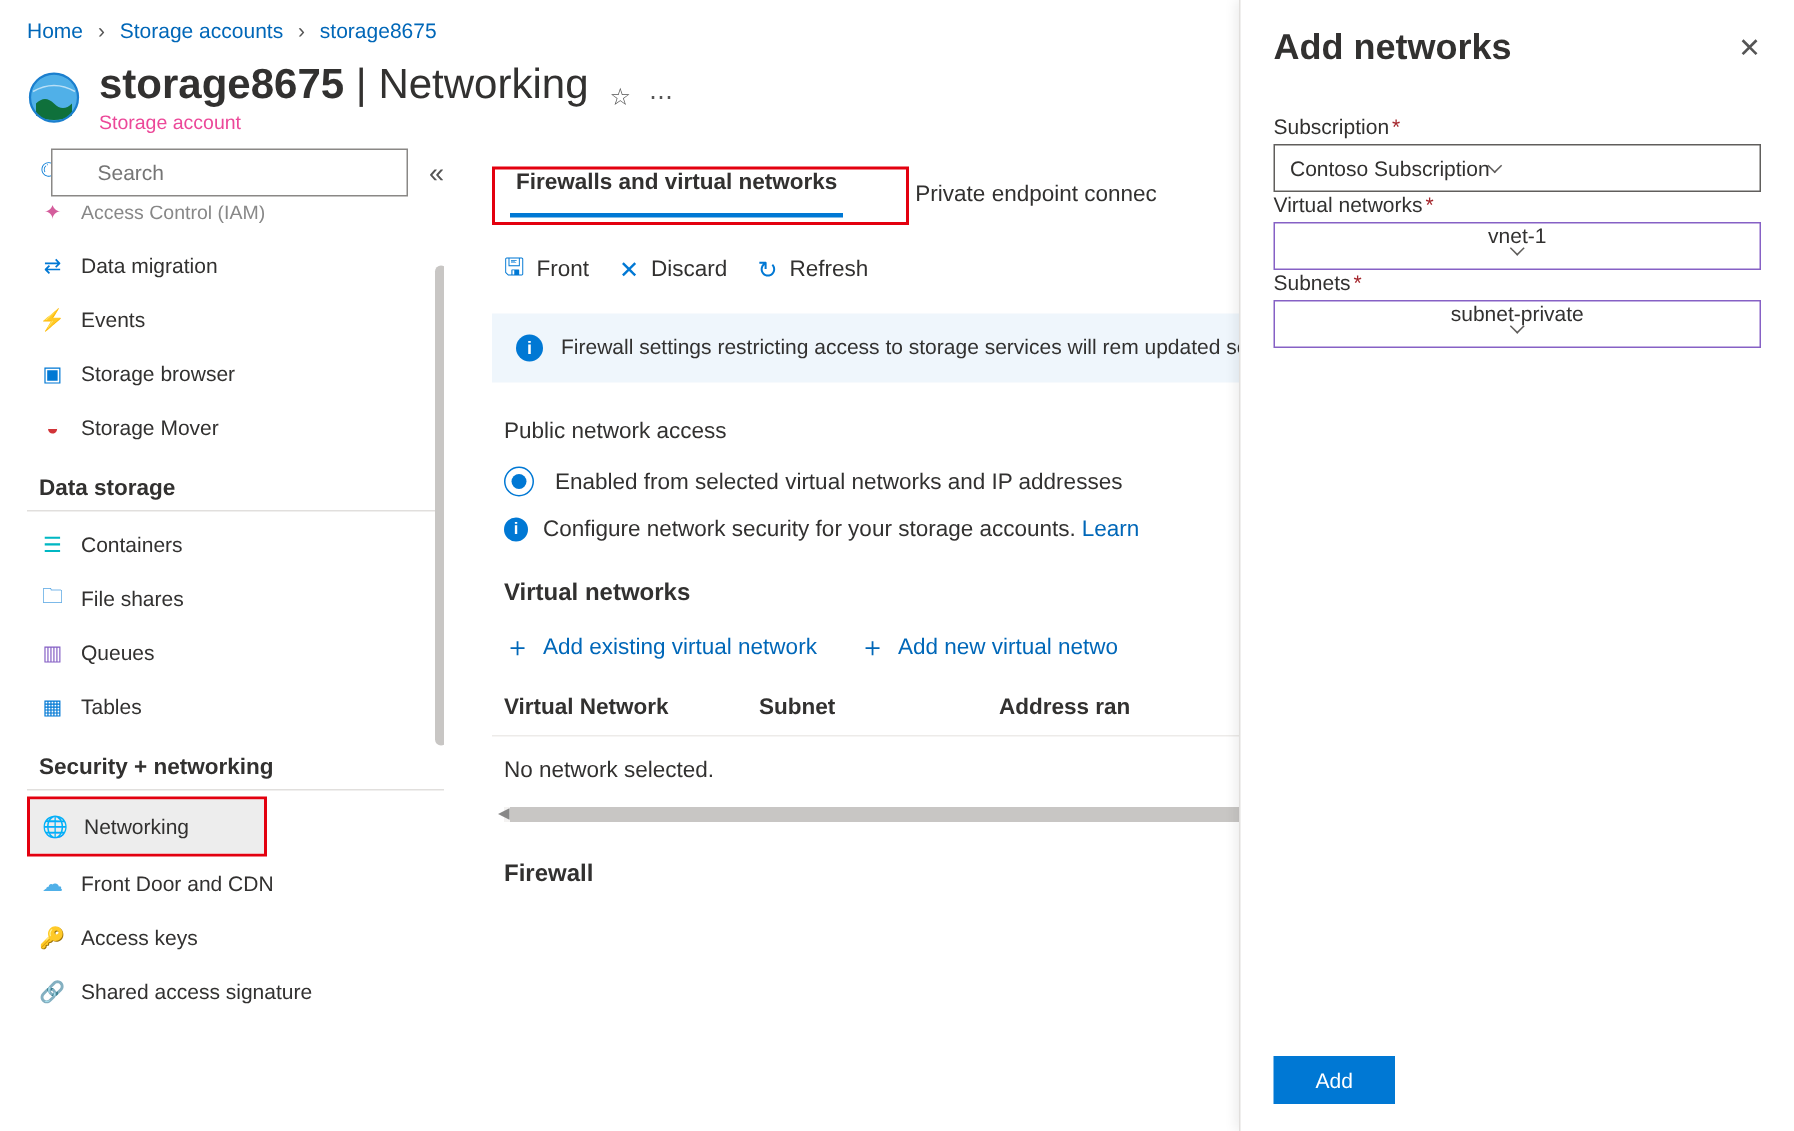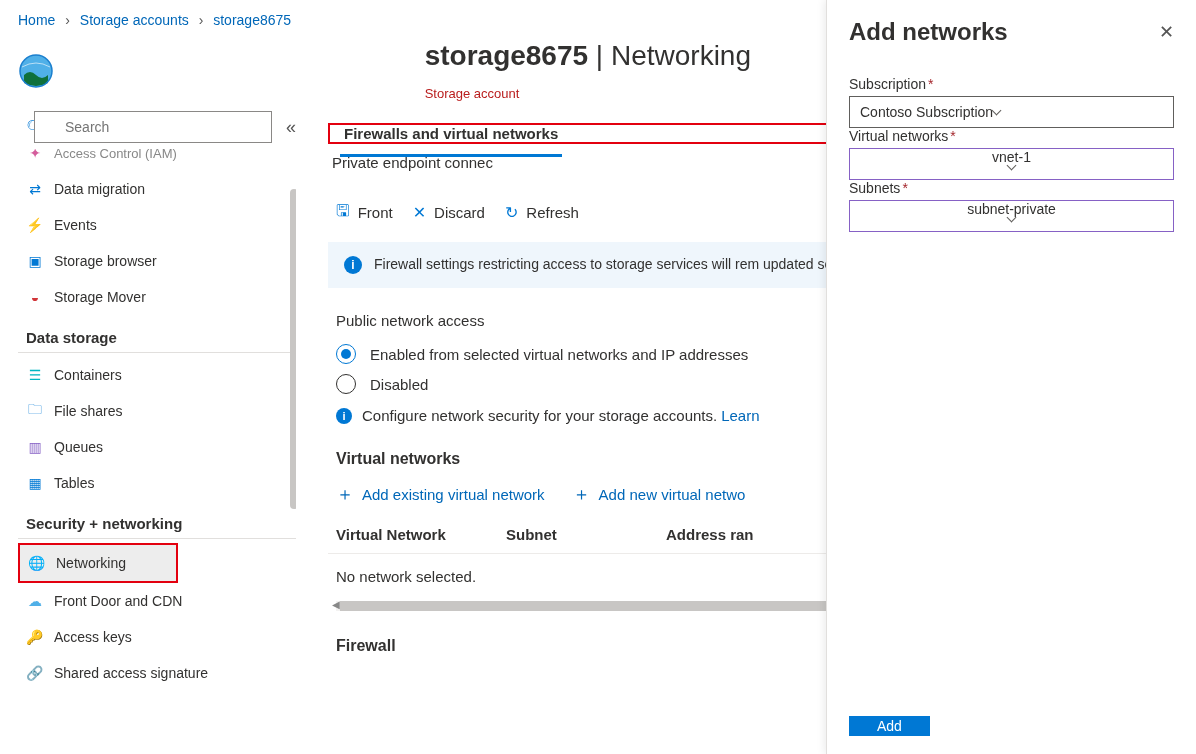--- a/index.html
+++ b/index.html
@@ -4,25 +4,25 @@
 <style>
   * { box-sizing: border-box; margin: 0; padding: 0; font-family: "Segoe UI", Arial, sans-serif; }
   body { font-size: 14px; color: #323130; overflow: hidden; width: 1196px; height: 754px; position: relative; background: #fff;}
   a { color: #0067b8; text-decoration: none; }
 
   
   .breadcrumbs { padding: 12px 18px 8px; font-size: 14px; }
   .breadcrumbs .sep { margin: 0 6px; color: #555; }
 
   
-  .page-head { display: flex; align-items: center; padding: 4px 18px 10px; justify-content: space-between; }
+  .page-head { display: flex; align-items: center; padding: 4px 18px 10px; }
   .res-icon { width: 36px; height: 36px; margin-right: 12px; flex: none; }
   .page-title { font-size: 28px; font-weight: 600; }
   .page-title .thin { font-weight: 400; }
-  .subtype { font-size: 13px; color: #b91c1c; margin-top: 14px; }
+  .subtype { font-size: 13px; color: #ec4899; margin-top: 2px; }
   .title-actions { margin-left: 14px; display: flex; align-items: center; color: #555; }
   .title-actions span { margin-right: 12px; cursor: pointer; font-size: 16px; }
 
   
   .cols { display: flex; height: calc(754px - 100px); }
 
   
   .sidebar { width: 308px; border-right: none; position: relative; padding: 0 12px 0 18px; }
   .searchwrap { display:flex; align-items:center;padding-left:16px; }
   .searchbox { flex:1; border: 1px solid #8a8886; height: 32px; padding: 4px 8px 4px 30px; font-size: 14px; background:#fff; position:relative;}
@@ -33,21 +33,21 @@
   .nav-item { display:flex; align-items:center; height:36px; padding:0 8px; cursor:pointer; font-size:14px; color:#323130; }
   .nav-item.active { background:#ededed; }
   .nav-item .ico { width:18px; height:18px; margin-right:10px; flex:none; display:flex; align-items:center; justify-content:center; font-size:14px;}
   .nav-section { font-weight:600; padding:14px 8px 6px; font-size:15px; border-bottom:1px solid #e1dfdd; margin-bottom:4px; }
   .nav-item.cut { margin-top:-14px; color:#888; font-size:13px;}
   .sb-thumb { position:absolute; right:-2px; top:40px; width:8px; height:320px; background:#c8c6c4; border-radius:4px;}
   .redbox { border:2px solid #e3000f; }
 
   
   .main { flex:1; padding: 0 20px; overflow:hidden; position:relative; }
-  .tabs { display:flex; border-bottom:none; padding-top:12px;flex-direction:column;}
+  .tabs { display:flex; border-bottom:none; padding-top:12px;}
   .tab { padding: 10px 4px 12px; margin-right: 32px; font-size:15px; color:#323130; cursor:pointer; }
   .tab.sel { font-weight:600; border-bottom:3px solid #0078d4; }
   .cmdbar { display:flex; align-items:center; padding:16px 8px 16px; }
   .cmd { display:flex; align-items:center; margin-right:20px; cursor:pointer; font-size:15px; color:#323130;}
   .cmd .ci { color:#0078d4; margin-right:8px; font-size:16px; }
   .infobar { background:#eff6fc; padding:14px 16px; display:flex; align-items:flex-start; margin:0 0 24px; }
   .infobar .ii { width:18px; height:18px; background:#0078d4; color:#fff; border-radius:50%; display:flex; align-items:center; justify-content:center; font-size:12px; font-weight:600; margin-right:12px; flex:none;}
   .section-label { font-size:15px; margin:0 0 10px 8px; }
   .radio-row { display:flex; align-items:center; padding:5px 8px; font-size:15px;}
   .radio { width:20px; height:20px; border:1px solid #323130; border-radius:50%; margin-right:14px; display:flex; align-items:center; justify-content:center; }
@@ -71,21 +71,21 @@
   .panel { position:absolute; top:0; right:0; width:370px; height:754px; background:#fff; border-left:1px solid #e1dfdd; box-shadow:-2px 0 8px rgba(0,0,0,.08); padding:18px 22px; display:flex; flex-direction:column;}
   .panel-head { display:flex; align-items:center; justify-content:space-between; margin-bottom:30px;}
   .panel-head h2 { font-size:24px; font-weight:600;}
   .panel-head .x { font-size:18px; color:#555; cursor:pointer;}
   .fld-label { font-size:14px; margin-bottom:4px;}
   .fld-label .req { color:#a4262c; margin-left:2px;}
   .select { border:1px solid #605e5c; height:32px; display:flex; align-items:center; padding:0 10px; justify-content:flex-start; font-size:14px; margin-bottom:0; cursor:pointer; background:#fff;}
   .select.hl { border:1px solid #8661c5;flex-direction:column;}
   .select .chev { border:solid #605e5c; border-width:0 1px 1px 0; padding:3px; transform:rotate(45deg); margin-top:-3px;}
   .panel-footer { margin-top:auto; padding-top:14px;}
-  .btn-primary { background:#0078d4; color:#fff; border:none; height:20px; padding:0 28px; font-size:14px; cursor:pointer;}
+  .btn-primary { background:#0078d4; color:#fff; border:none; height:32px; padding:0 28px; font-size:14px; cursor:pointer;}
 </style>
 </head>
 <body>
 
 <div class="breadcrumbs">
   <a>Home</a>
   <span class="sep">›</span>
   <a>Storage accounts</a>
   <span class="sep">›</span>
   <a>storage8675</a>
@@ -210,24 +210,20 @@
     <div class="infobar">
       <span class="ii">i</span>
       <span>Firewall settings restricting access to storage services will rem          updated settings allowing access.</span>
     </div>
 
     <div class="section-label">Public network access</div>
     <div class="radio-row">
       <span class="radio sel"></span>
       <span>Enabled from selected virtual networks and IP addresses</span>
     </div>
-    <div class="radio-row">
-      <span class="radio"></span>
-      <span>Disabled</span>
-    </div>
     <div class="inline-info">
       <span class="ii2">i</span>
       <span>Configure network security for your storage accounts.</span>
       <a>Learn</a>
     </div>
 
     <div class="subhead">Virtual networks</div>
     <div class="addlinks">
       <div class="addlink">
           <span class="plus">＋</span>

